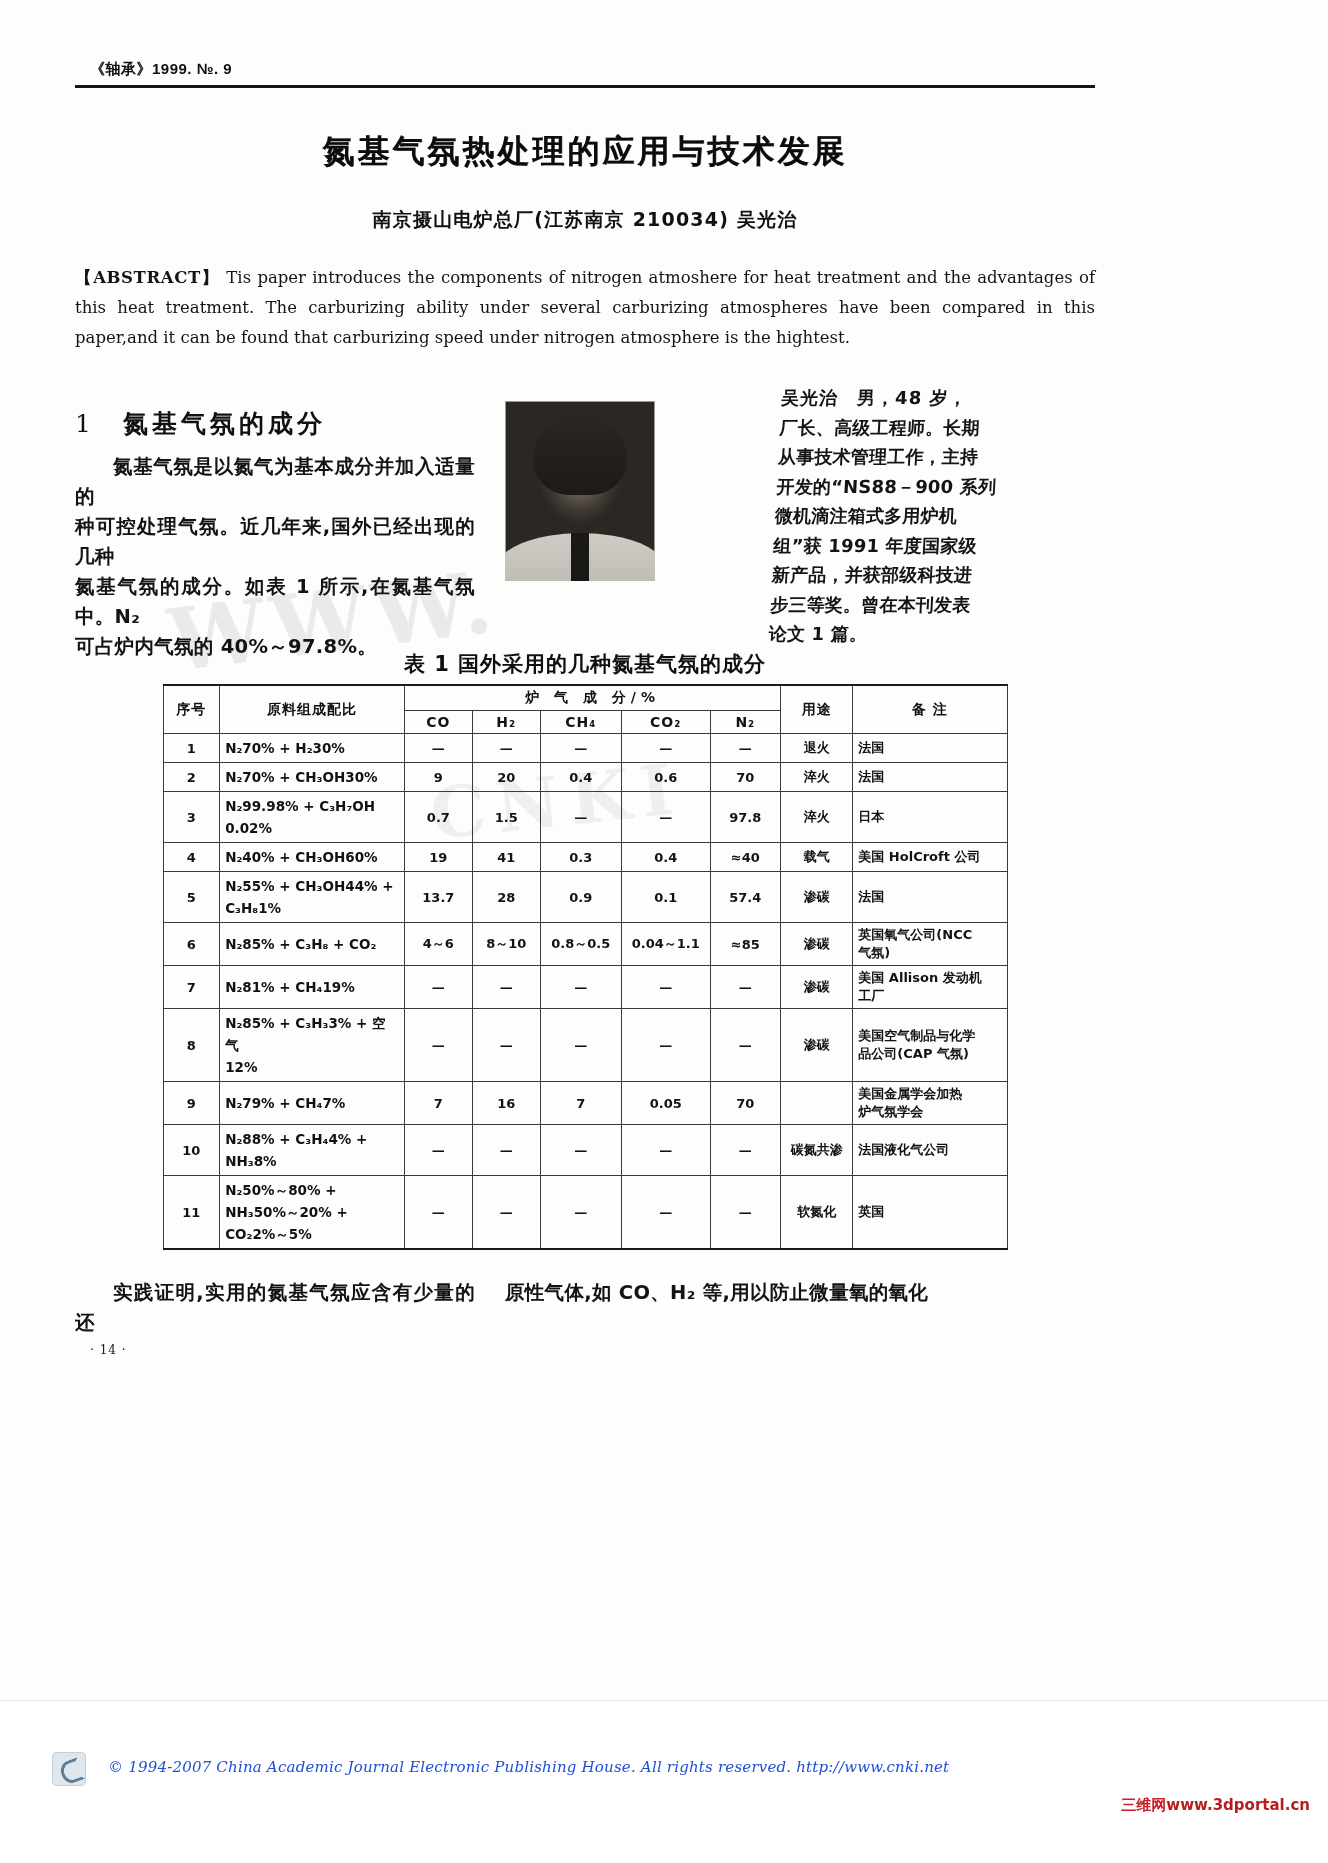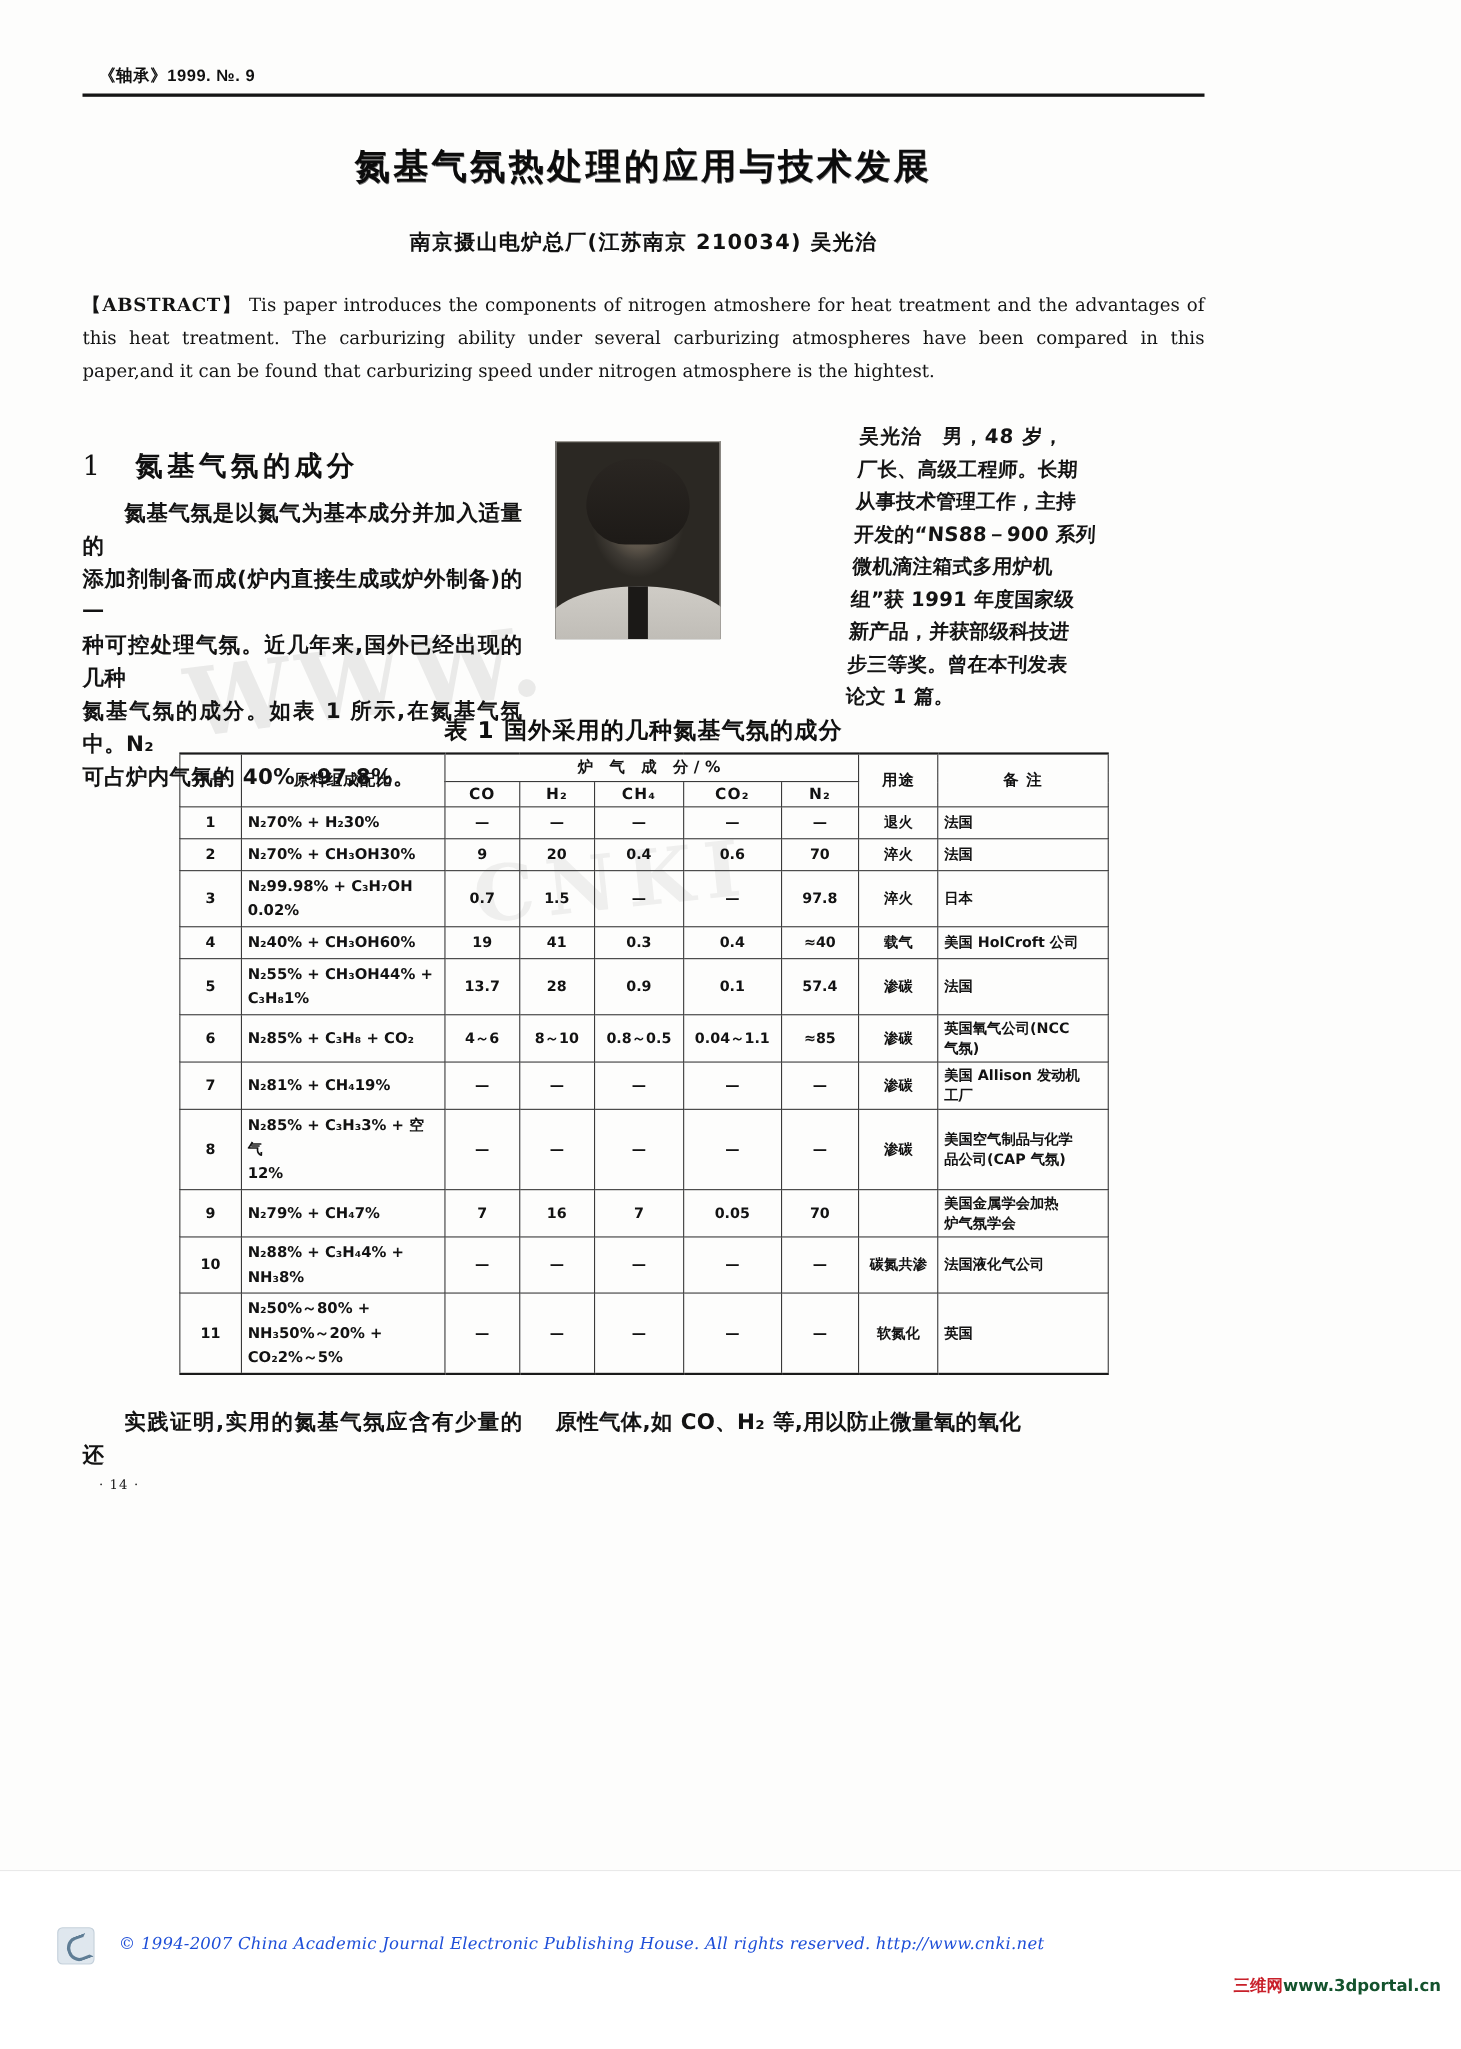--- a/index.html
+++ b/index.html
@@ -162,21 +162,21 @@
     position:absolute;left:108px;top:58px;
     font-family:"DejaVu Serif","Liberation Serif",serif;
     font-style:italic;font-size:15px;color:#1d4ed8;letter-spacing:.2px;
   }
   .brandmark{
     position:absolute;right:18px;top:96px;
     font-family:"DejaVu Sans","Liberation Sans",sans-serif;
     font-size:15px;font-weight:bold;
   }
   .brandmark .red{color:#c8202a;}
-  .brandmark .blue{color:#14532d;}
+  .brandmark .blue{color:#b91c1c;}
 </style>
 </head>
 <body>
 
 <div id="page">
 
   <div class="wm" id="wm1">WWW.</div>
   <div class="wm" id="wm2">CNKI</div>
 
   <div class="scanbody">
@@ -193,21 +193,20 @@
     </div>
 
     <div class="cols">
 
       <div class="col-l">
         <div class="sec-h">
           <span class="num">1</span><span>氮基气氛的成分</span>
         </div>
         <div class="body-cn">
           <div class="indent">氮基气氛是以氮气为基本成分并加入适量的</div>
-          <div>添加剂制备而成(炉内直接生成或炉外制备)的一</div>
           <div>种可控处理气氛。近几年来,国外已经出现的几种</div>
           <div>氮基气氛的成分。如表 1 所示,在氮基气氛中。N₂</div>
           <div>可占炉内气氛的 40%～97.8%。</div>
         </div>
       </div>
 
       <div class="photo-wrap">
         <div class="photo">
           <div class="face"></div>
           <div class="tie"></div>

